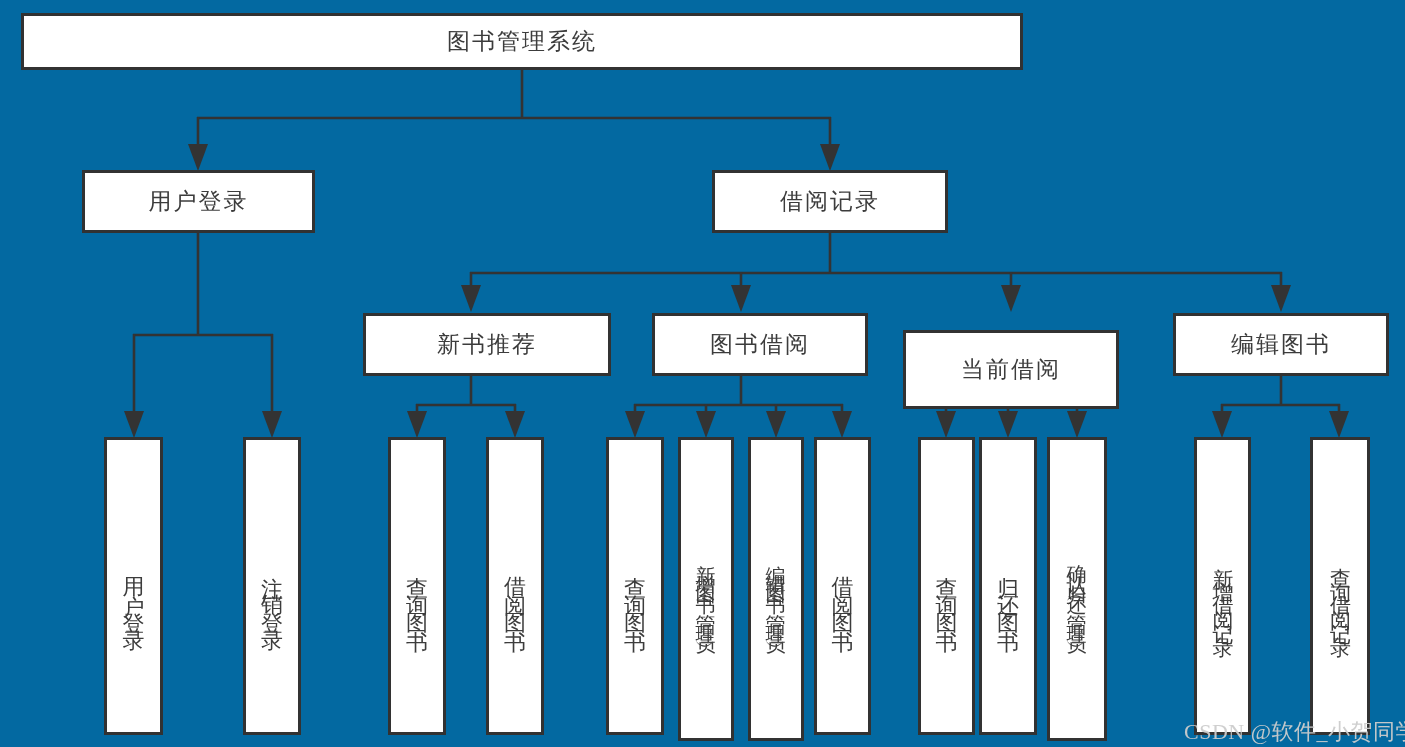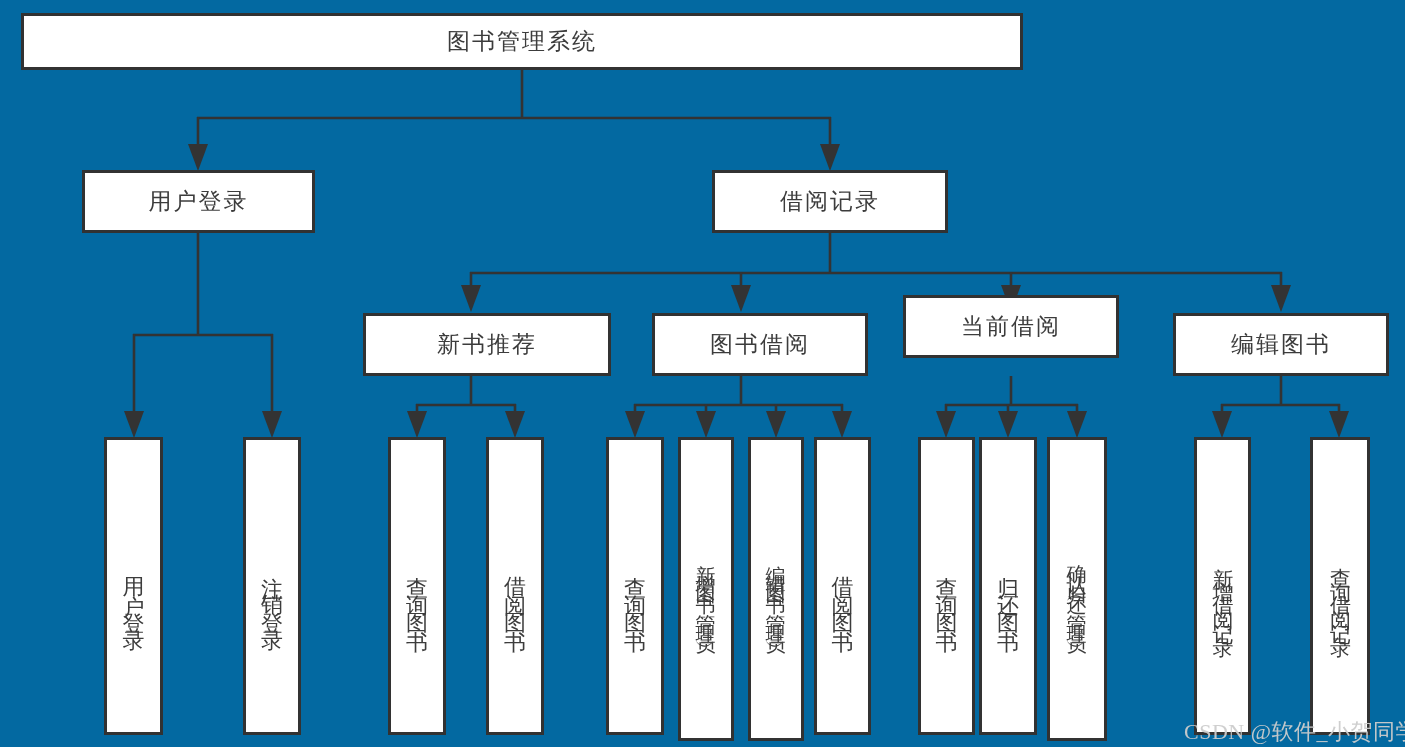--- a/index.html
+++ b/index.html
@@ -107,21 +107,21 @@
   <div class="node h" style="left:712px;top:170px;width:236px;height:63px">
     <span>借阅记录</span>
   </div>
 
   <div class="node h" style="left:363px;top:313px;width:248px;height:63px">
     <span>新书推荐</span>
   </div>
   <div class="node h" style="left:652px;top:313px;width:216px;height:63px">
     <span>图书借阅</span>
   </div>
-  <div class="node h" style="left:903px;top:295px;width:216px;height:63px">
+  <div class="node h" style="left:903px;top:330px;width:216px;height:79px">
     <span>当前借阅</span>
   </div>
   <div class="node h" style="left:1173px;top:313px;width:216px;height:63px">
     <span>编辑图书</span>
   </div>
 
   <div class="node v v4" style="left:104px;top:437px;width:59px;height:298px">
     <span>用户登录</span>
   </div>
   <div class="node v v4" style="left:243px;top:437px;width:58px;height:298px">

